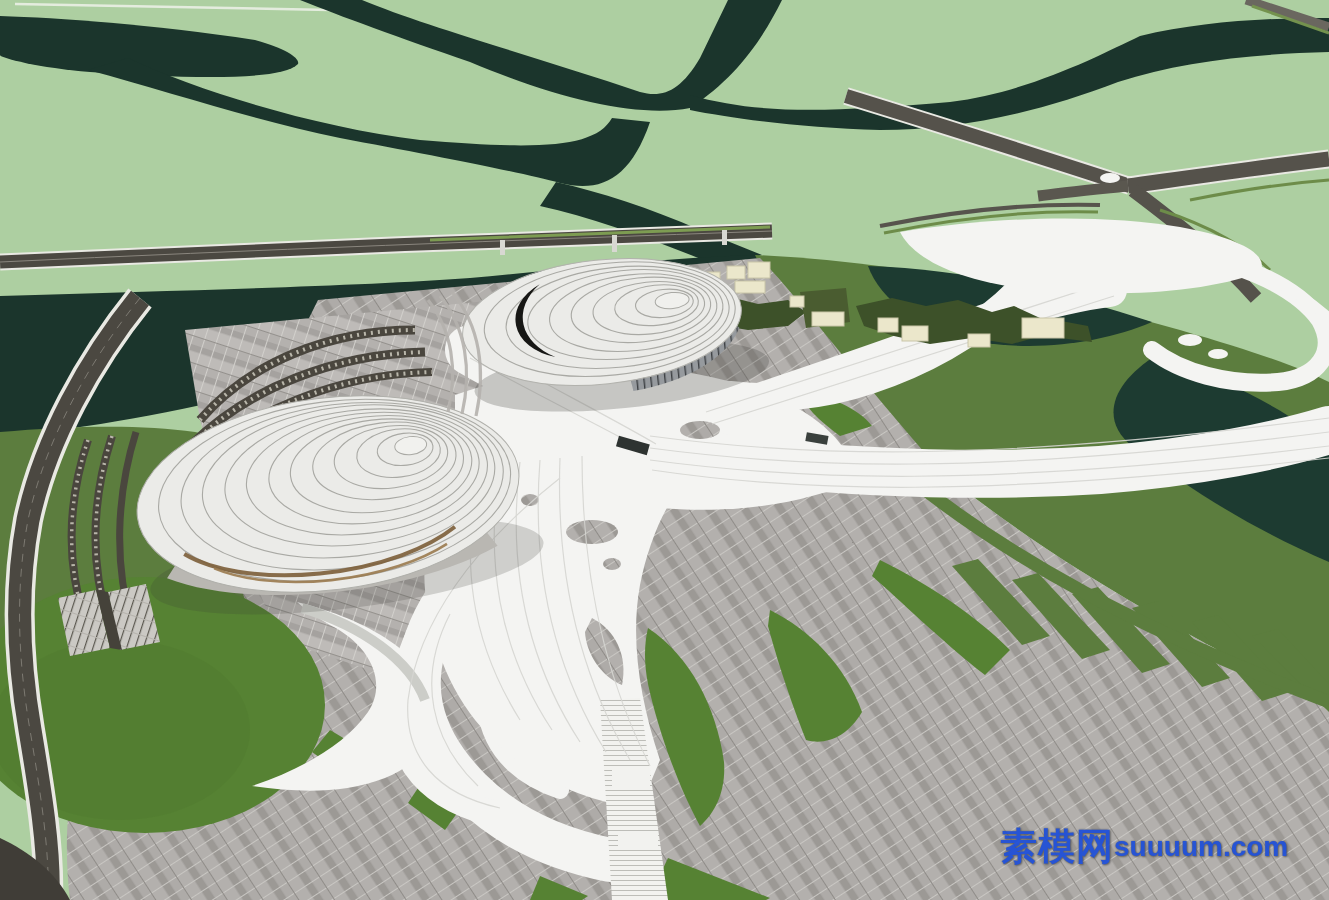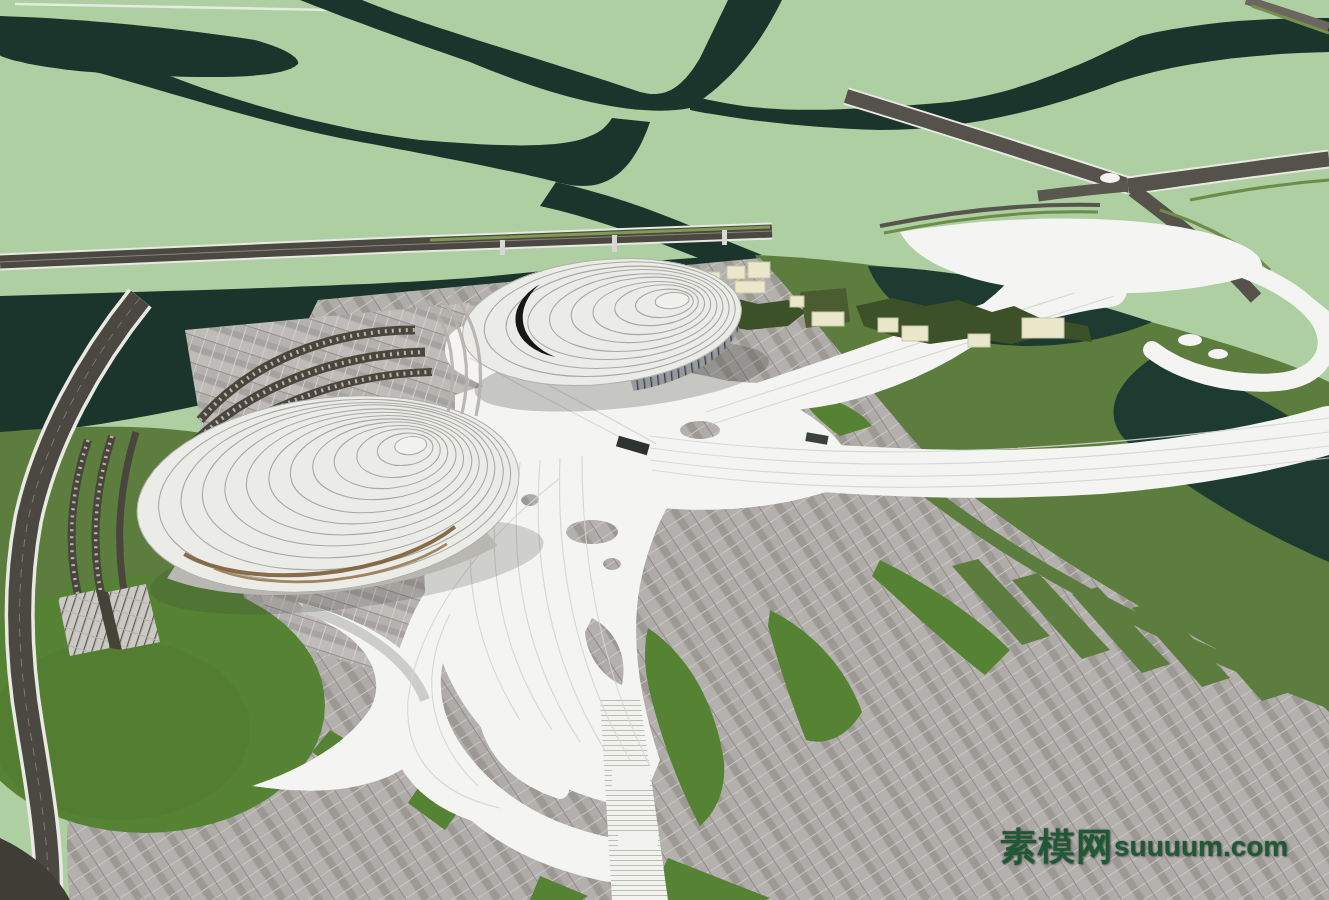--- a/index.html
+++ b/index.html
@@ -1,20 +1,20 @@
 <!DOCTYPE html>
 <html><head>
 <meta charset="utf-8">
 <style>
   html,body{margin:0;padding:0;background:#222;}
   .stage{position:relative;width:1329px;height:900px;overflow:hidden;background:#adcfa1;
          font-family:"Liberation Sans",sans-serif;}
   .stage svg{position:absolute;left:0;top:0;}
   .watermark{position:absolute;left:1000px;top:822px;white-space:nowrap;
-             color:#14532d;opacity:.93;
+             color:#1d4ed8;opacity:.93;
              text-shadow:0 0 2px rgba(90,90,90,.9),1px 1px 2px rgba(80,80,80,.8);
              font-weight:bold;letter-spacing:1px;}
   .watermark .cn{font-size:37px;vertical-align:middle;}
   .watermark .lat{font-size:28px;vertical-align:middle;letter-spacing:0;}
 </style>
 </head>
 <body>
 
 <div class="stage">
 <svg width="1329" height="900" viewBox="0 0 1329 900">

